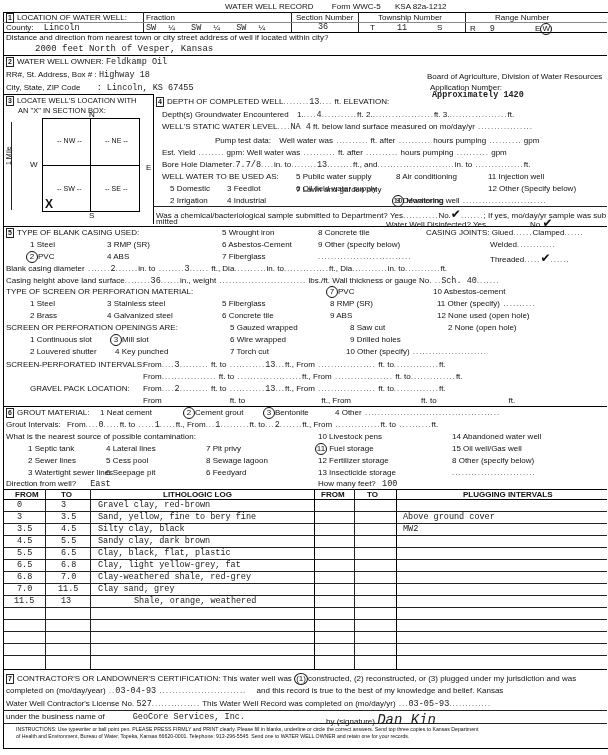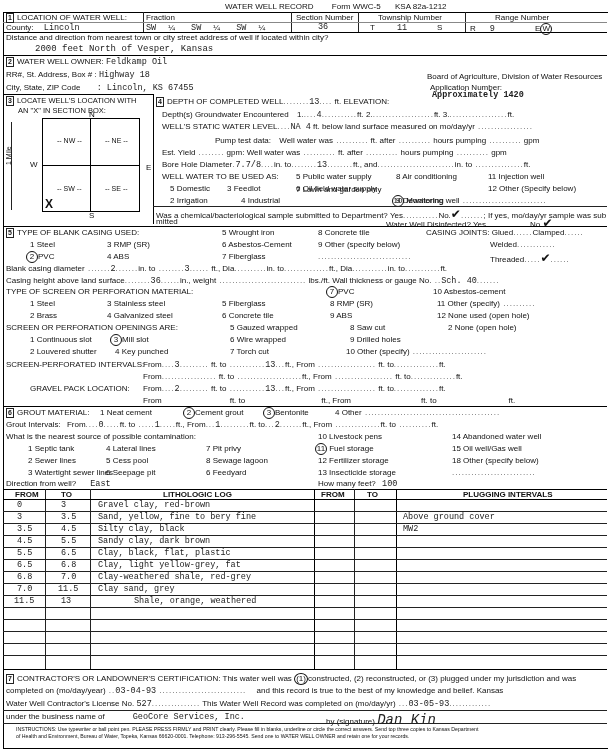--- a/index.html
+++ b/index.html
@@ -91,21 +91,21 @@
 <div class="abs" style="left:162px;top:172px;">WELL WATER TO BE USED AS:</div>
 <div class="abs" style="left:296px;top:172px;">5 Public water supply</div>
 <div class="abs" style="left:396px;top:172px;">8 Air conditioning</div>
 <div class="abs" style="left:488px;top:172px;">11 Injection well</div>
 <div class="abs" style="left:170px;top:184px;">5 Domestic</div>
 <div class="abs" style="left:227px;top:184px;">3 Feedlot</div>
 <div class="abs" style="left:296px;top:184px;">6 Oil field water supply</div>
 <div class="abs" style="left:396px;top:196px;">9 Dewatering</div>
 <div class="abs" style="left:488px;top:184px;">12 Other (Specify below)</div>
 <div class="abs" style="left:170px;top:196px;">2 Irrigation</div>
-<div class="abs" style="left:241px;top:196px;text-align:center;">4 Industrial</div>
+<div class="abs" style="left:227px;top:196px;text-align:center;">4 Industrial</div>
 <div class="abs" style="left:296px;top:185px;">7 Lawn and garden only</div>
 <div class="abs" style="left:392px;top:195px;"><span class="circ">10</span> <span>Monitoring well</span><span class="dots"> ..........................</span></div>
 <div class="hline" style="left:153px;top:206px;width:454px;"></div>
 <div class="abs" style="left:156px;top:207px;"><span>Was a chemical/bacteriological sample submitted to Department? Yes</span><span class="dots">...........</span><span>No.</span><span class="check">✔</span><span class="dots">.......</span><span>; If yes, mo/day/yr sample was sub</span></div>
 <div class="abs" style="left:156px;top:217px;">mitted</div>
 <div class="abs" style="left:386px;top:216px;"><span>Water Well Disinfected?  Yes</span><span style="margin-left:44px;">No</span> <span class="check">✔</span></div>
 <div class="hline thick" style="left:3px;top:226px;width:604px;"></div>
 
 <div class="abs" style="left:6px;top:228px;"><span class="num">5</span><span>TYPE OF BLANK CASING USED:</span></div>
 <div class="abs" style="left:222px;top:228px;">5 Wrought iron</div>
@@ -170,21 +170,21 @@
 <div class="abs" style="left:452px;top:432px;">14 Abandoned water well</div>
 <div class="abs" style="left:28px;top:444px;">1 Septic tank</div>
 <div class="abs" style="left:106px;top:444px;">4 Lateral lines</div>
 <div class="abs" style="left:206px;top:444px;">7 Pit privy</div>
 <div class="abs" style="left:315px;top:443px;"><span class="circ">11</span> <span>Fuel storage</span></div>
 <div class="abs" style="left:452px;top:444px;">15 Oil well/Gas well</div>
 <div class="abs" style="left:28px;top:456px;">2 Sewer lines</div>
 <div class="abs" style="left:106px;top:456px;">5 Cess pool</div>
 <div class="abs" style="left:206px;top:456px;">8 Sewage lagoon</div>
 <div class="abs" style="left:318px;top:456px;">12 Fertilizer storage</div>
-<div class="abs" style="left:452px;top:456px;">18 Other (specify below)</div>
+<div class="abs" style="left:452px;top:456px;">8 Other (specify below)</div>
 <div class="abs" style="left:28px;top:468px;">3 Watertight sewer lines</div>
 <div class="abs" style="left:106px;top:468px;">6 Seepage pit</div>
 <div class="abs" style="left:206px;top:468px;">6 Feedyard</div>
 <div class="abs" style="left:318px;top:468px;">13 Insecticide storage</div>
 <div class="abs dots" style="left:452px;top:468px;">..........................</div>
 <div class="abs" style="left:6px;top:479px;"><span>Direction from well?</span><span class="tw" style="margin-left:14px;">East</span></div>
 <div class="abs" style="left:318px;top:479px;"><span>How many feet?</span> <span class="tw" style="margin-left:4px;">100</span></div>
 <div class="hline thick" style="left:3px;top:489px;width:604px;"></div>
 
 <div class="abs" style="left:3px;top:489px;width:604px;height:180px;">

